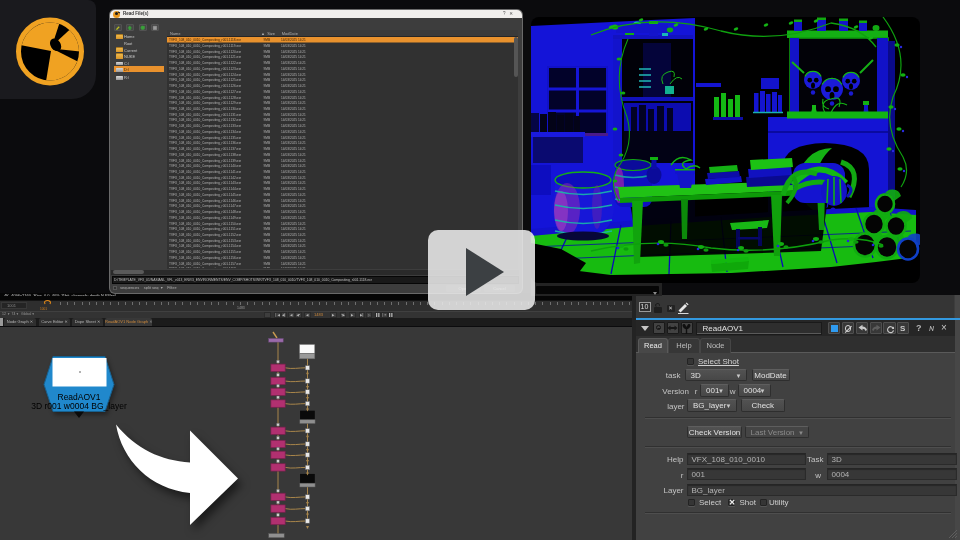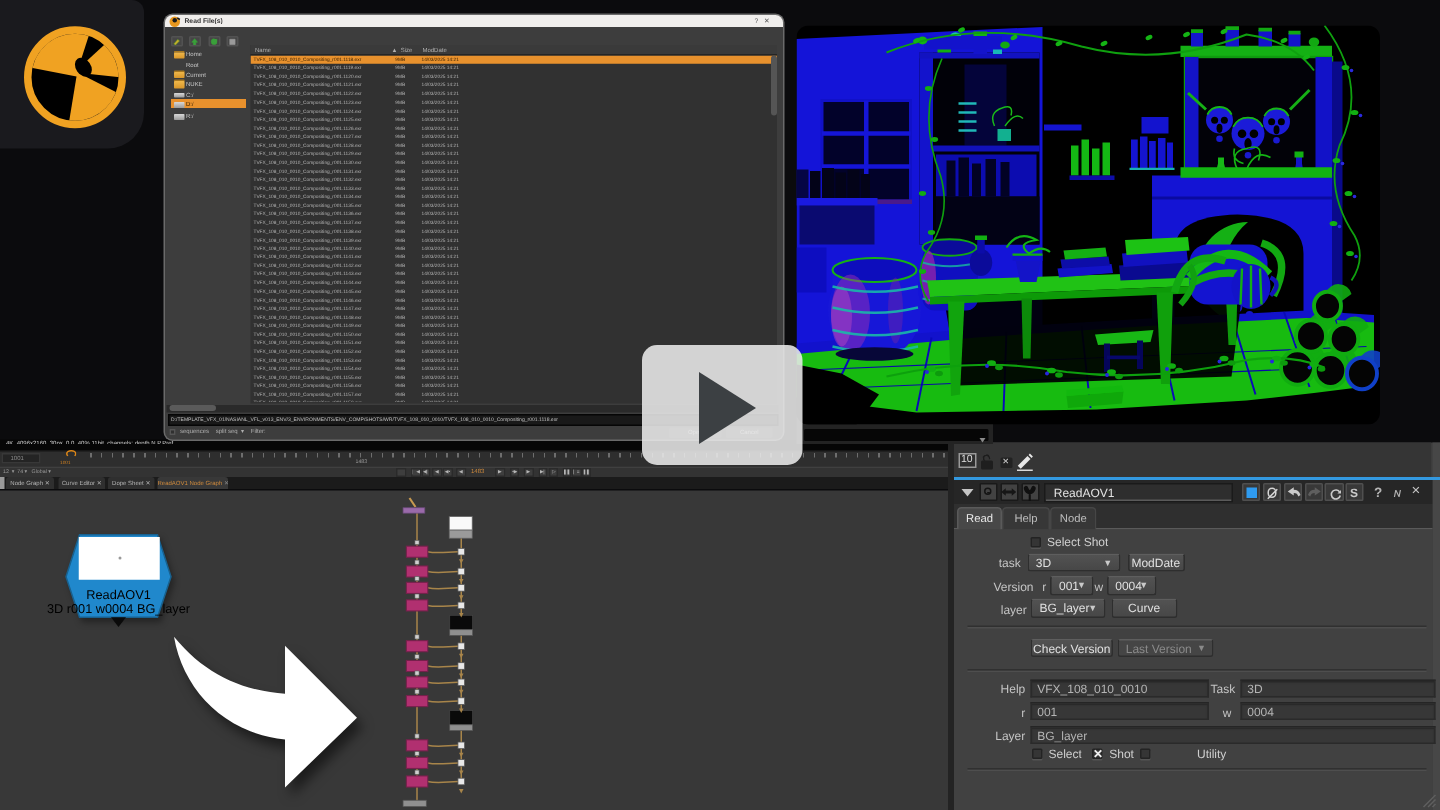--- a/index.html
+++ b/index.html
@@ -219,32 +219,32 @@
     <div class="abs" style="left:916px;top:322.5px;color:#b5b5b5;font-size:9px;font-weight:bold;">?</div>
     <div class="abs" style="left:929px;top:322.5px;color:#b5b5b5;font-size:9px;font-style:italic;">ɴ</div>
     <div class="abs" style="left:941px;top:322px;color:#c5c5c5;font-size:10px;">×</div>
 <div class="abs" style="left:636px;top:336px;width:318.5px;height:16.5px;background:#2f2f2f;border-bottom:1px solid #5a5a5a;"></div>
 <div class="abs" style="left:638px;top:337.5px;width:30px;height:15px;background:#484848;border:1px solid #5a5a5a;border-bottom:none;border-radius:3px 3px 0 0;color:#ececec;font-size:7.5px;line-height:14px;text-align:center;">Read</div>
 <div class="abs" style="left:668px;top:337.5px;width:32px;height:15px;background:#373737;border:1px solid #464646;border-bottom:none;border-radius:3px 3px 0 0;color:#bdbdbd;font-size:7.5px;line-height:14px;text-align:center;">Help</div>
 <div class="abs" style="left:700px;top:337.5px;width:31px;height:15px;background:#373737;border:1px solid #464646;border-bottom:none;border-radius:3px 3px 0 0;color:#bdbdbd;font-size:7.5px;line-height:14px;text-align:center;">Node</div>
 
 <div class="abs" style="left:636px;top:353px;width:318.5px;height:187px;background:#414141;"></div>
 <div class="abs" style="left:686.5px;top:357.5px;width:7.5px;height:7.5px;background:#353535;border:1px solid #232323;box-shadow:0 1px 0 #555;border-radius:1px;"></div>
-    <div class="abs tt" style="left:698px;top:357px;color:#d0d0d0;font-size:8px;">Select Shot</div>
+    <div class="abs tt" style="left:698px;top:357px;color:#d0d0d0;font-size:8px;text-decoration:underline;">Select Shot</div>
     <div class="abs tt" style="left:620.5px;top:371px;width:60px;text-align:right;color:#c4c4c4;font-size:8px;line-height:9px;">task</div>
     <div class="abs tt" style="left:684.5px;top:368.5px;width:62px;height:12.5px;background:linear-gradient(#525252,#474747);border:1px solid #2e2e2e;border-top-color:#5e5e5e;border-radius:2px;color:#e0e0e0;font-size:8px;line-height:11.5px;padding-left:5px;">3D<span style="position:absolute;right:4px;top:1.25px;color:#c9c9c9;font-size:6px;">▼</span></div>
     <div class="abs tt" style="left:751.5px;top:368.5px;width:38px;height:12.5px;background:linear-gradient(#525252,#474747);border:1px solid #2e2e2e;border-top-color:#5e5e5e;border-radius:2px;color:#e0e0e0;font-size:8px;line-height:11.5px;text-align:center;">ModDate</div>
     <div class="abs tt" style="left:629px;top:386.5px;width:60px;text-align:right;color:#c4c4c4;font-size:8px;line-height:9px;">Version</div>
     <div class="abs tt" style="left:689.5px;top:386.5px;width:8px;text-align:right;color:#c4c4c4;font-size:8px;line-height:9px;">r</div>
     <div class="abs tt" style="left:700px;top:384px;width:29px;height:12.5px;background:linear-gradient(#525252,#474747);border:1px solid #2e2e2e;border-top-color:#5e5e5e;border-radius:2px;color:#e0e0e0;font-size:8px;line-height:11.5px;padding-left:5px;">001<span style="position:absolute;right:4px;top:1.25px;color:#c9c9c9;font-size:6px;">▼</span></div>
     <div class="abs tt" style="left:725.5px;top:386.5px;width:10px;text-align:right;color:#c4c4c4;font-size:8px;line-height:9px;">w</div>
     <div class="abs tt" style="left:737.5px;top:384px;width:33px;height:12.5px;background:linear-gradient(#525252,#474747);border:1px solid #2e2e2e;border-top-color:#5e5e5e;border-radius:2px;color:#e0e0e0;font-size:8px;line-height:11.5px;padding-left:5px;">0004<span style="position:absolute;right:4px;top:1.25px;color:#c9c9c9;font-size:6px;">▼</span></div>
     <div class="abs tt" style="left:624.5px;top:401.5px;width:60px;text-align:right;color:#c4c4c4;font-size:8px;line-height:9px;">layer</div>
     <div class="abs tt" style="left:687px;top:399px;width:49.5px;height:12.5px;background:linear-gradient(#525252,#474747);border:1px solid #2e2e2e;border-top-color:#5e5e5e;border-radius:2px;color:#e0e0e0;font-size:8px;line-height:11.5px;padding-left:5px;">BG_layer<span style="position:absolute;right:4px;top:1.25px;color:#c9c9c9;font-size:6px;">▼</span></div>
-    <div class="abs tt" style="left:740.5px;top:399px;width:44.5px;height:12.5px;background:linear-gradient(#525252,#474747);border:1px solid #2e2e2e;border-top-color:#5e5e5e;border-radius:2px;color:#e0e0e0;font-size:8px;line-height:11.5px;text-align:center;">Curve</div>
+    <div class="abs tt" style="left:740.5px;top:399px;width:44.5px;height:12.5px;background:linear-gradient(#525252,#474747);border:1px solid #2e2e2e;border-top-color:#5e5e5e;border-radius:2px;color:#e0e0e0;font-size:8px;line-height:11.5px;text-align:center;">Check</div>
     <div class="abs" style="left:645px;top:417px;width:306px;height:1px;background:#303030;box-shadow:0 1px 0 #4e4e4e;"></div>
     <div class="abs tt" style="left:687px;top:425.5px;width:55px;height:12.5px;background:linear-gradient(#525252,#474747);border:1px solid #2e2e2e;border-top-color:#5e5e5e;border-radius:2px;color:#e0e0e0;font-size:8px;line-height:11.5px;text-align:center;">Check Version</div>
     <div class="abs tt" style="left:744.5px;top:425.5px;width:64.5px;height:12.5px;background:#454545;border:1px solid #2e2e2e;border-top-color:#5e5e5e;border-radius:2px;color:#8a8a8a;font-size:8px;line-height:11.5px;padding-left:5px;">Last Version<span style="position:absolute;right:4px;top:1.25px;color:#8a8a8a;font-size:6px;">▼</span></div>
     <div class="abs" style="left:645px;top:445.8px;width:306px;height:1px;background:#303030;box-shadow:0 1px 0 #4e4e4e;"></div>
     <div class="abs tt" style="left:623.5px;top:455px;width:60px;text-align:right;color:#c4c4c4;font-size:8px;line-height:9px;">Help</div>
     <div class="abs tt" style="left:686.5px;top:452.5px;width:119.5px;height:12px;background:#373737;border:1px solid #2a2a2a;border-top-color:#252525;box-shadow:inset 0 1px 1px rgba(0,0,0,0.3);color:#b4b4b4;font-size:8px;line-height:11px;padding-left:4px;">VFX_108_010_0010</div>
     <div class="abs tt" style="left:763.5px;top:455px;width:60px;text-align:right;color:#c4c4c4;font-size:8px;line-height:9px;">Task</div>
     <div class="abs tt" style="left:826.5px;top:452.5px;width:130px;height:12px;background:#373737;border:1px solid #2a2a2a;border-top-color:#252525;box-shadow:inset 0 1px 1px rgba(0,0,0,0.3);color:#b4b4b4;font-size:8px;line-height:11px;padding-left:4px;">3D</div>
     <div class="abs tt" style="left:673.5px;top:470.5px;width:10px;text-align:right;color:#c4c4c4;font-size:8px;line-height:9px;">r</div>
     <div class="abs tt" style="left:686.5px;top:468px;width:119.5px;height:12px;background:#373737;border:1px solid #2a2a2a;border-top-color:#252525;box-shadow:inset 0 1px 1px rgba(0,0,0,0.3);color:#b4b4b4;font-size:8px;line-height:11px;padding-left:4px;">001</div>
@@ -252,21 +252,21 @@
     <div class="abs tt" style="left:826.5px;top:468px;width:130px;height:12px;background:#373737;border:1px solid #2a2a2a;border-top-color:#252525;box-shadow:inset 0 1px 1px rgba(0,0,0,0.3);color:#b4b4b4;font-size:8px;line-height:11px;padding-left:4px;">0004</div>
     <div class="abs tt" style="left:623.5px;top:486px;width:60px;text-align:right;color:#c4c4c4;font-size:8px;line-height:9px;">Layer</div>
     <div class="abs tt" style="left:686.5px;top:483.5px;width:270px;height:12px;background:#373737;border:1px solid #2a2a2a;border-top-color:#252525;box-shadow:inset 0 1px 1px rgba(0,0,0,0.3);color:#b4b4b4;font-size:8px;line-height:11px;padding-left:4px;">BG_layer</div>
     <div class="abs" style="left:687.5px;top:498.5px;width:7.5px;height:7.5px;background:#353535;border:1px solid #232323;box-shadow:0 1px 0 #555;border-radius:1px;"></div>
     <div class="abs tt" style="left:699px;top:498px;color:#cfcfcf;font-size:8px;">Select</div>
     <div class="abs" style="left:727.5px;top:498.5px;width:7.5px;height:7.5px;background:#353535;border:1px solid #232323;box-shadow:0 1px 0 #555;border-radius:1px;">
       <div style="position:absolute;left:0.2px;top:-1.8px;color:#f0f0f0;font-size:8px;font-weight:bold;">✕</div>
     </div>
     <div class="abs tt" style="left:739.5px;top:498px;color:#cfcfcf;font-size:8px;">Shot</div>
     <div class="abs" style="left:759.5px;top:498.5px;width:7.5px;height:7.5px;background:#353535;border:1px solid #232323;box-shadow:0 1px 0 #555;border-radius:1px;"></div>
-    <div class="abs tt" style="left:798px;top:498px;color:#cfcfcf;font-size:8px;">Utility</div>
+    <div class="abs tt" style="left:769px;top:498px;color:#cfcfcf;font-size:8px;">Utility</div>
     <div class="abs" style="left:645px;top:511.5px;width:306px;height:1px;background:#303030;box-shadow:0 1px 0 #4e4e4e;"></div>
     <svg class="abs" style="left:946px;top:528px;" width="12" height="11" viewBox="0 0 12 11">
       <path d="M3,10 L11,2 M6,10 L11,5 M9,10 L11,8" stroke="#5f5f5f" stroke-width="1"></path>
     </svg>
     <div class="abs" style="left:531px;top:278px;width:131px;height:18px;background:#232323;"></div>
     <div class="abs" style="left:536px;top:285.5px;width:123px;height:8.5px;background:#060606;border-radius:1px;"></div>
     <div class="abs" style="left:653px;top:292px;width:0;height:0;border-left:2.5px solid transparent;border-right:2.5px solid transparent;border-top:3px solid #8a8a8a;"></div>
 <div class="abs" style="left:0;top:0;width:95.5px;height:98.5px;background:#1a1a1e;border-radius:0 8px 24px 0;"></div>
 <svg class="abs" style="left:0;top:0;" width="100" height="100" viewBox="0 0 100 100">
 <circle cx="50" cy="51.5" r="29" fill="#f0a222"></circle>

